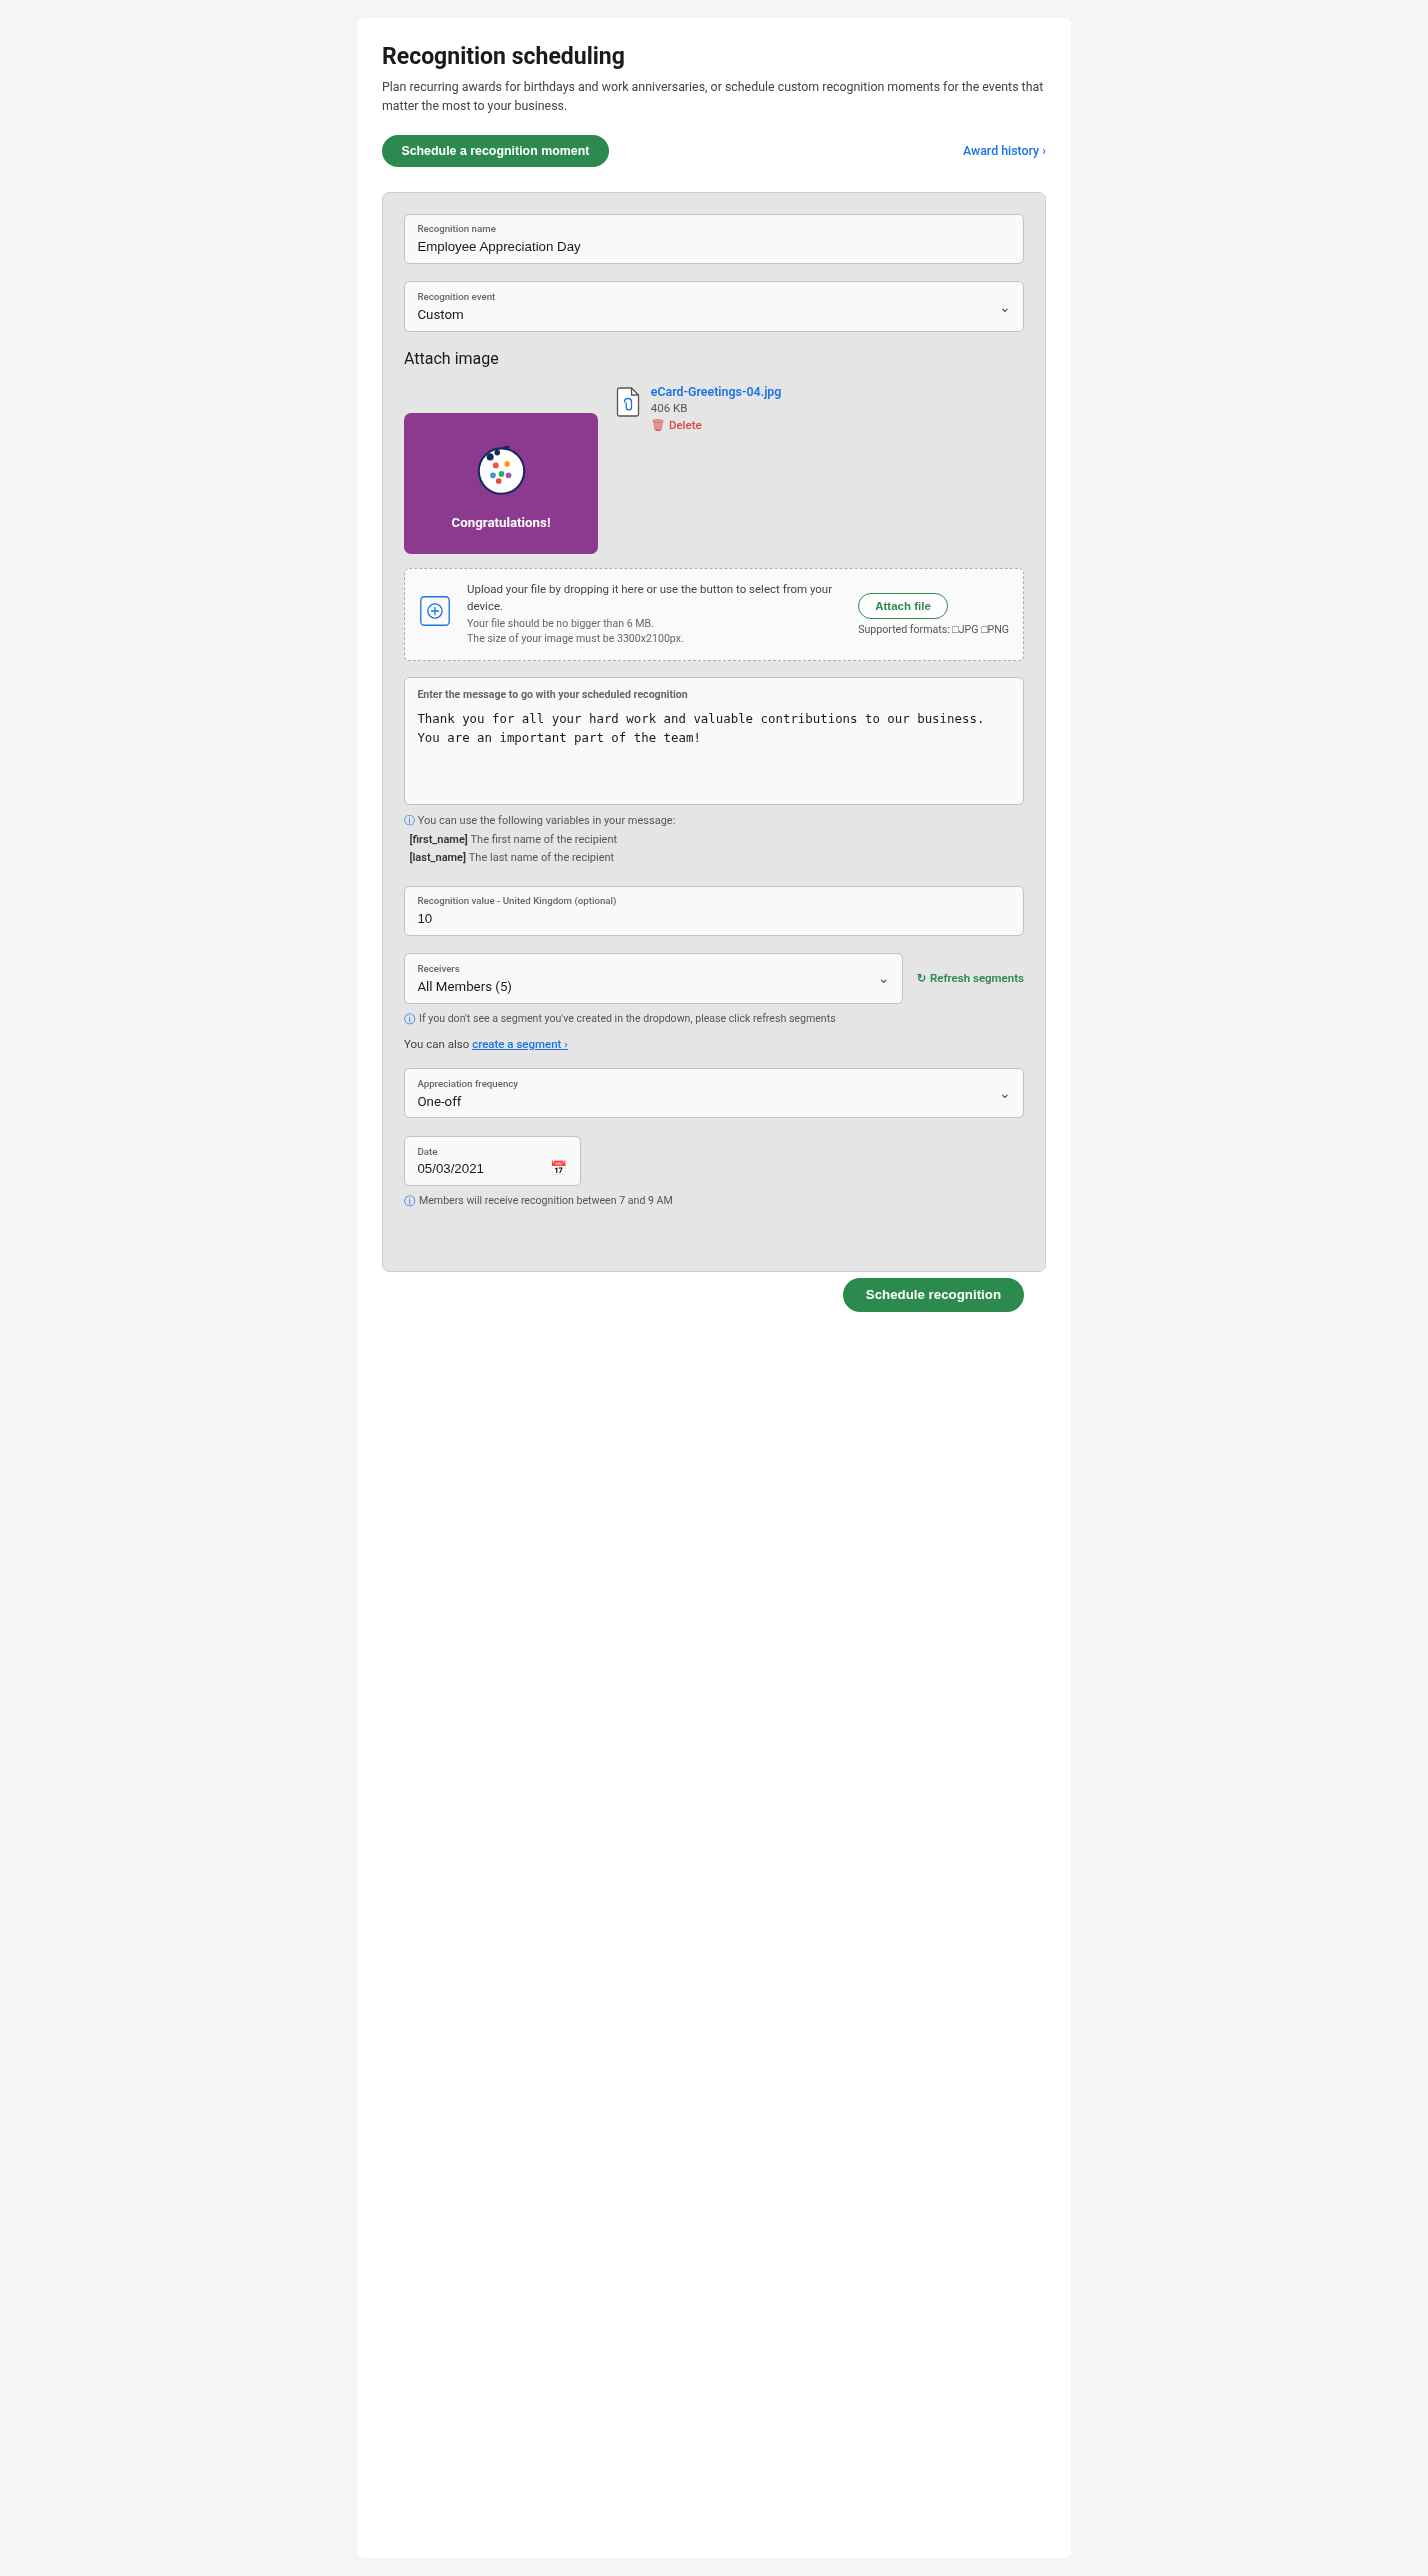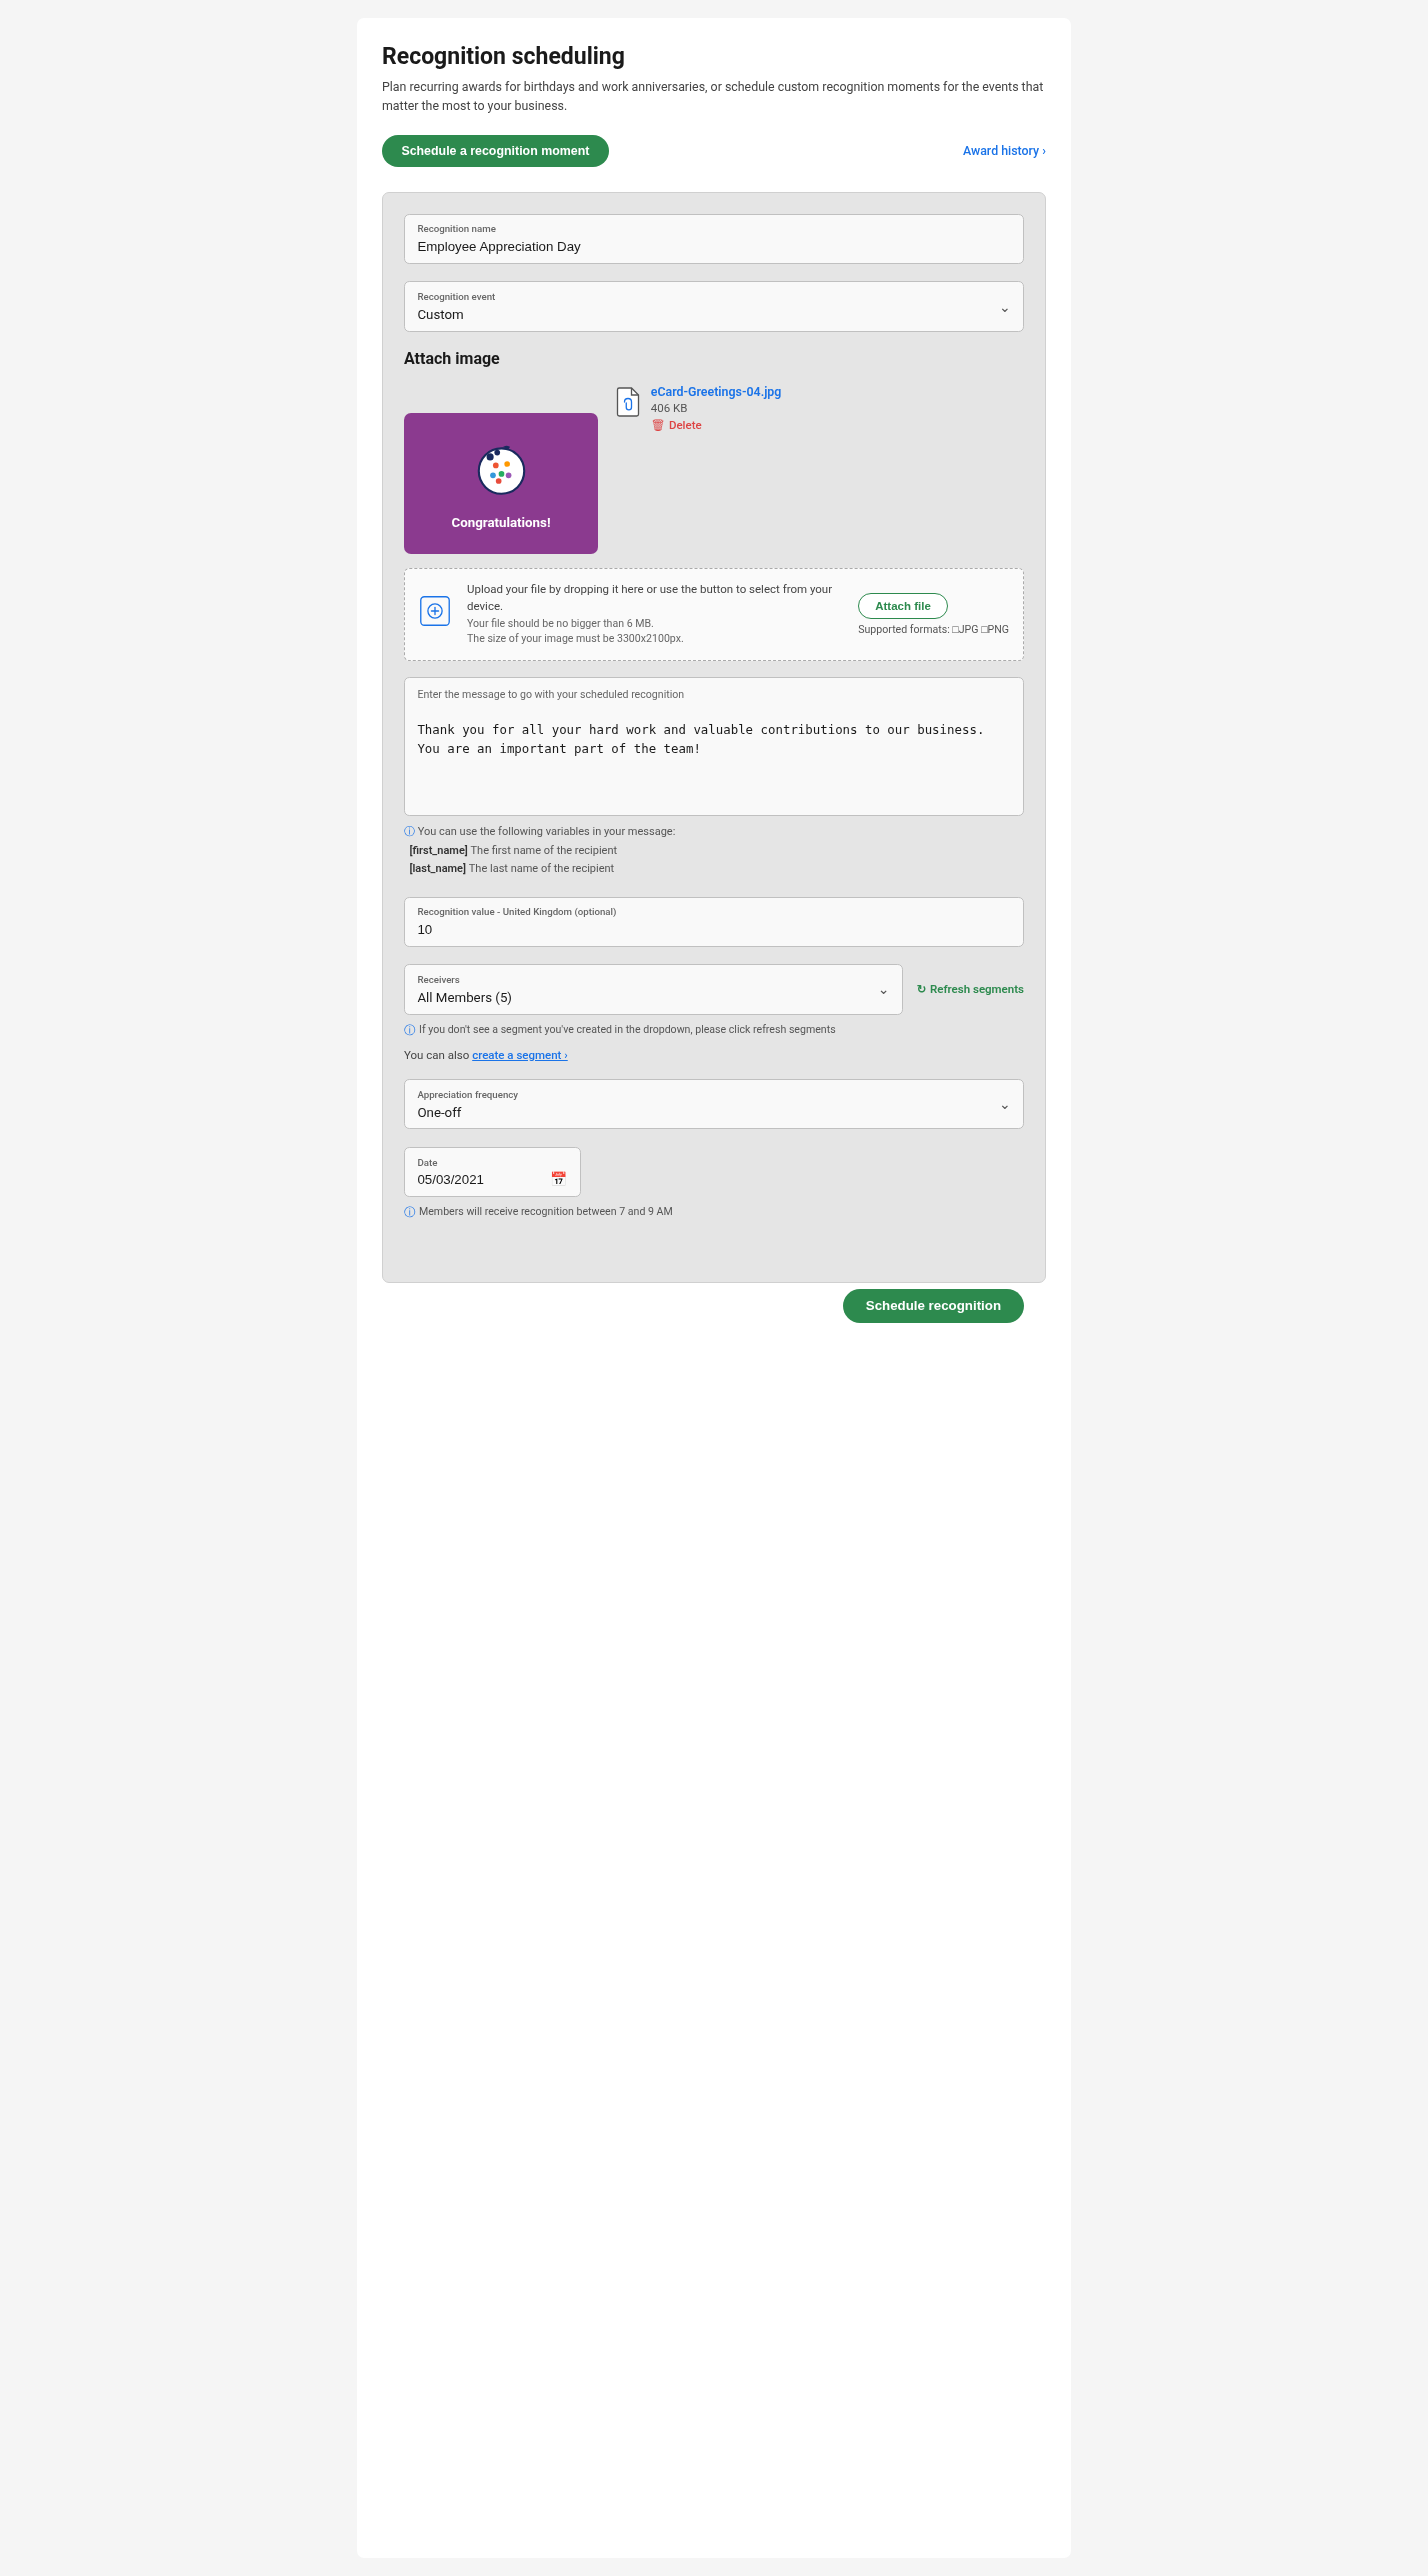--- a/index.html
+++ b/index.html
@@ -102,21 +102,21 @@
     .select-chevron {
       position: absolute;
       right: 12.4px;
       top: 50%;
       transform: translateY(-50%);
       color: #555;
       font-size: 14px;
     }
     .section-title {
       font-size: 16px;
-      font-weight: 700;
+      font-weight: 400;
       color: #1a1a1a;
       margin-bottom: 12.4px;
     }
     .attach-image-area {
       margin-bottom: 16px;
     }
     .image-row {
       display: flex;
       align-items: flex-start;
       gap: 16px;
@@ -222,22 +222,22 @@
       border: 0.9px solid #c0c0c0;
       border-radius: 5.3px;
       padding: 10.6px 12.4px;
       background: #f9f9f9;
       margin-bottom: 7px;
     }
     .message-area label {
       display: block;
       font-size: 10.6px;
       color: #666;
-      margin-bottom: 20px;
-      font-weight: 400;
+      margin-bottom: 9px;
+      font-weight: 700;
     }
     .message-area textarea {
       width: 100%;
       border: none;
       background: transparent;
       font-size: 12.4px;
       color: #1a1a1a;
       outline: none;
       resize: none;
       min-height: 80px;

